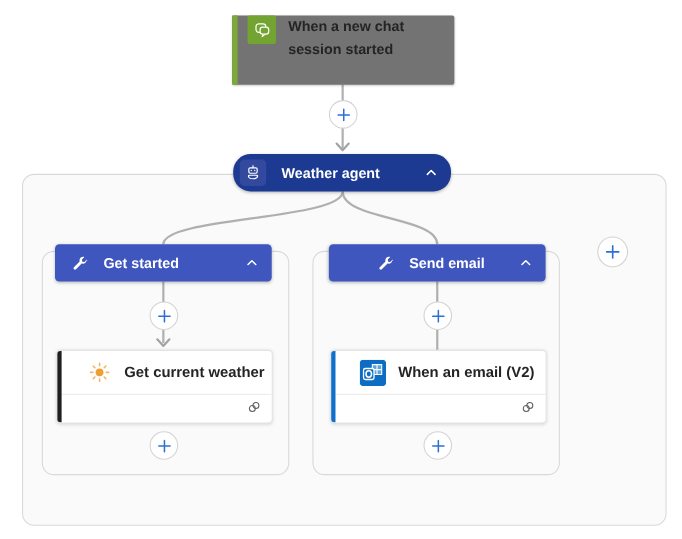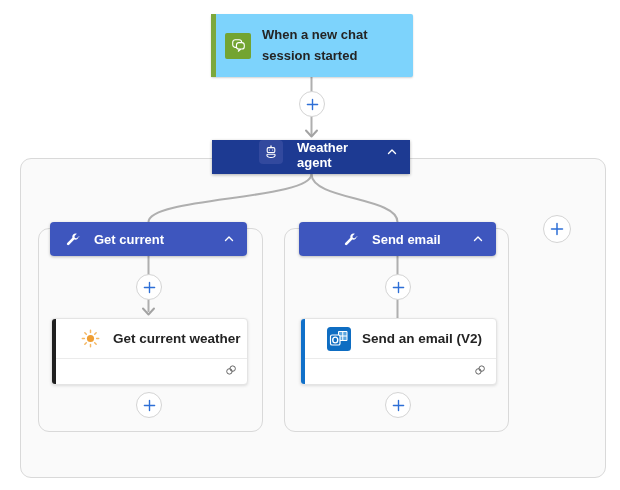--- a/index.html
+++ b/index.html
@@ -11,31 +11,31 @@
   .scope { position:absolute; background:#FAFAFA; border:1.4px solid #D9D9D9; border-radius:11px; }
   .scope.outer  { left:20px;  top:158px; width:586px; height:320px; }
   .scope.inner-left  { left:38px;  top:228px; width:225px; height:204px; }
   .scope.inner-right { left:284px; top:228px; width:225px; height:204px; }
 
   
   svg.connectors { position:absolute; left:0; top:0; pointer-events:none; }
 
   
   .trigger { position:absolute; left:211px; top:14px; width:202px; height:63px;
-    background:#7dd3fc; border-radius:2px; display:flex; align-items:center;
+    background:#737373; border-radius:2px; display:flex; 
     box-shadow:0 1px 2px rgba(0,0,0,.18); cursor:pointer; }
   .trigger .accent { position:absolute; left:0; top:0; bottom:0; width:5px; background:#7CA83C; }
   .trigger .t-icon { width:26px; height:26px; border-radius:2px; background:#73A431;
     display:flex; align-items:center; justify-content:center; margin:0 11px 0 14px; flex:none; }
   .trigger .t-label { font-size:13px; font-weight:700; color:#242424; line-height:1.6; padding-right:12px; }
 
   
   .agent { position:absolute; left:212px; top:140px; width:198px; height:34px;
-    background:#1D3A92; border-radius:0; display:flex; 
-    box-shadow:0 1px 3px rgba(0,0,0,.3); cursor:pointer; color:#fff;padding-left:41px; }
+    background:#1D3A92; border-radius:16px; display:flex; align-items:center;
+    box-shadow:0 1px 3px rgba(0,0,0,.3); cursor:pointer; color:#fff; }
   .agent .a-tile { width:24px; height:24px; border-radius:4px; background:#32499E;
     display:flex; align-items:center; justify-content:center; margin:0 14px 0 6px; flex:none; }
   .agent .a-label { font-size:13px; font-weight:700; flex:1; }
 
   
   .scope-header { position:absolute; top:222px; width:197px; height:34px;
     background:#3E56BE; border-radius:4px; display:flex; align-items:center;
     box-shadow:0 1px 3px rgba(0,0,0,.25); cursor:pointer; color:#fff; }
   .scope-header.left  { left:50px; }
   .scope-header.right { left:299px;padding-left:29px; }
@@ -123,21 +123,21 @@
         </svg>
     </button>
   </div>
 
   <div class="scope-header left">
     <span class="h-icon">
       <svg width="15" height="15" viewBox="0 0 20 20">
           <path d="M18.1 6c0 2.4-1.9 4.3-4.3 4.3-.5 0-.9-.1-1.4-.2l-6.9 6.9c-.7.7-1.8.7-2.5 0s-.7-1.8 0-2.5l6.9-6.9c-.1-.5-.2-.9-.2-1.4C9.7 3.8 11.6 1.9 14 1.9c.6 0 1.2.1 1.7.4l-3 3 .4 2.6 2.6.4 3-3c.3.5.4 1.1.4 1.7z" fill="#fff"></path>
         </svg>
     </span>
-    <span class="h-label">Get current</span>
+    <span class="h-label">Get started</span>
     <button class="chev-btn">
       <svg width="12" height="12" viewBox="0 0 12 12">
           <path d="M2.5 7.5 6 4l3.5 3.5" stroke="#fff" stroke-width="1.4" fill="none" stroke-linecap="round" stroke-linejoin="round"></path>
         </svg>
     </button>
   </div>
 
   <div class="scope-header right">
     <span class="h-icon">
       <svg width="15" height="15" viewBox="0 0 20 20">
@@ -191,21 +191,21 @@
     <div class="card-main">
       <span class="c-icon">
         <svg width="24" height="24" viewBox="0 0 24 24">
           <rect width="24" height="24" rx="3.5" fill="#0E6DC2"></rect>
           <rect x="11.5" y="4.5" width="8.5" height="9" fill="#5CA7E0"></rect>
           <path d="M11.5 4.5h8.5v9h-8.5z M15.75 4.5v9 M11.5 9h8.5" stroke="#fff" stroke-width="1" fill="none"></path>
           <rect x="3.5" y="8" width="9.5" height="10" rx="1.6" fill="#0E6DC2" stroke="#fff" stroke-width="1.2"></rect>
           <ellipse cx="8.25" cy="13" rx="2.5" ry="2.9" fill="none" stroke="#fff" stroke-width="1.4"></ellipse>
         </svg>
       </span>
-      <span class="c-label">Send an email (V2)</span>
+      <span class="c-label">When an email (V2)</span>
     </div>
     <div class="card-footer">
       <span>
         <svg width="14" height="14" viewBox="0 0 16 16" fill="none" stroke="#5F5F5F" stroke-width="1.1">
           <circle cx="6.2" cy="9.6" r="3.1"></circle>
             <circle cx="9.9" cy="6.4" r="3.1"></circle>
         </svg>
       </span>
     </div>
   </div>

